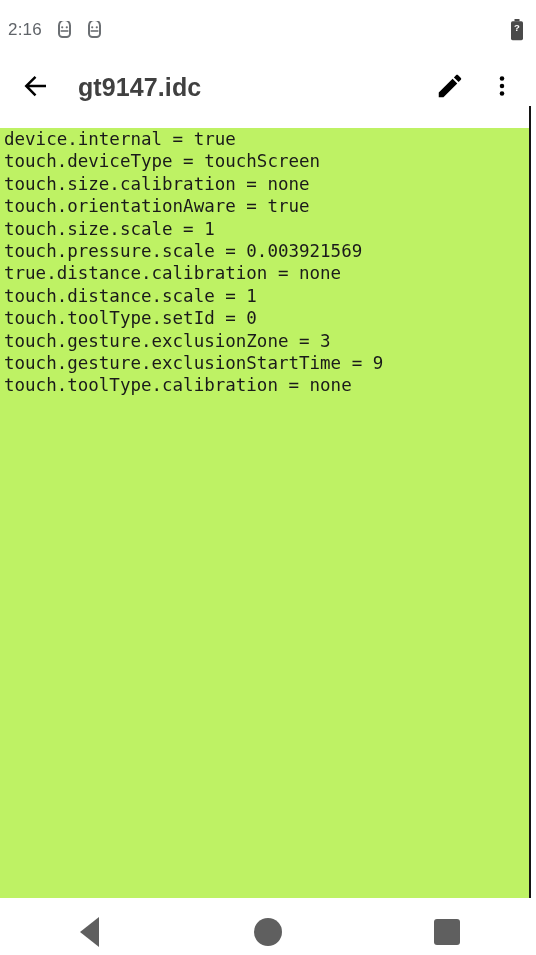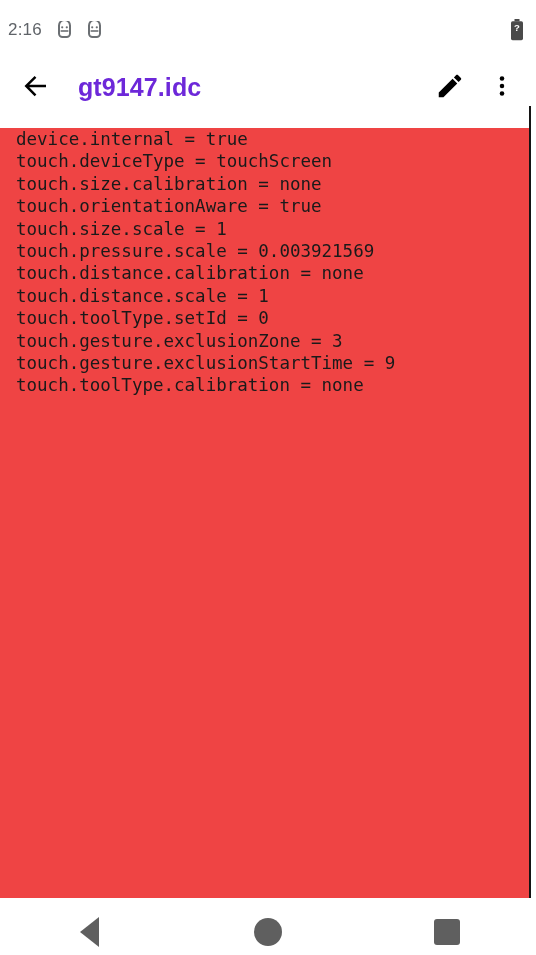--- a/index.html
+++ b/index.html
@@ -39,40 +39,40 @@
     width:536px; height:60px;
     display:flex; align-items:center;
     background:#ffffff;
   }
   #back-button {
     width:56px; height:56px; margin-left:8px;
     display:flex; align-items:center; justify-content:center;
     cursor:pointer; border:none; background:transparent;
   }
   #app-bar-title {
-    font-size:25px; font-weight:bold; color:#6d28d9;
+    font-size:25px; font-weight:bold; color:#404040;
     margin-left:14px; letter-spacing:.1px;
     white-space:nowrap;
   }
   #app-bar-spacer { flex:1; }
   .appbar-action {
     width:52px; height:52px;
     display:flex; align-items:center; justify-content:center;
     cursor:pointer; border:none; background:transparent;
   }
   #overflow-button { margin-right:8px; }
 
   
   #file-content {
     position:absolute;
     top:117px; left:0;
     width:531px;
     height:770px;
-    padding:0 0 0 16px;
-    background:#ef4444;
+    padding:0 0 0 4px;
+    background:#bef264;
     overflow:hidden;
   }
   .code-line {
     font-family:"DejaVu Sans Mono", monospace;
     font-size:17.5px;
     line-height:22.4px;
     color:#1a1a1a;
     white-space:pre;
     letter-spacing:0px;
   }
@@ -188,21 +188,21 @@
     </button>
   </div>
 
   <div id="file-content">
     <div class="code-line">device.internal = true</div>
     <div class="code-line">touch.deviceType = touchScreen</div>
     <div class="code-line">touch.size.calibration = none</div>
     <div class="code-line">touch.orientationAware = true</div>
     <div class="code-line">touch.size.scale = 1</div>
     <div class="code-line">touch.pressure.scale = 0.003921569</div>
-    <div class="code-line">touch.distance.calibration = none</div>
+    <div class="code-line">true.distance.calibration = none</div>
     <div class="code-line">touch.distance.scale = 1</div>
     <div class="code-line">touch.toolType.setId = 0</div>
     <div class="code-line">touch.gesture.exclusionZone = 3</div>
     <div class="code-line">touch.gesture.exclusionStartTime = 9</div>
     <div class="code-line">touch.toolType.calibration = none</div>
   </div>
 
   <div id="scroll-indicator"></div>
 
   <div id="nav-bar">

